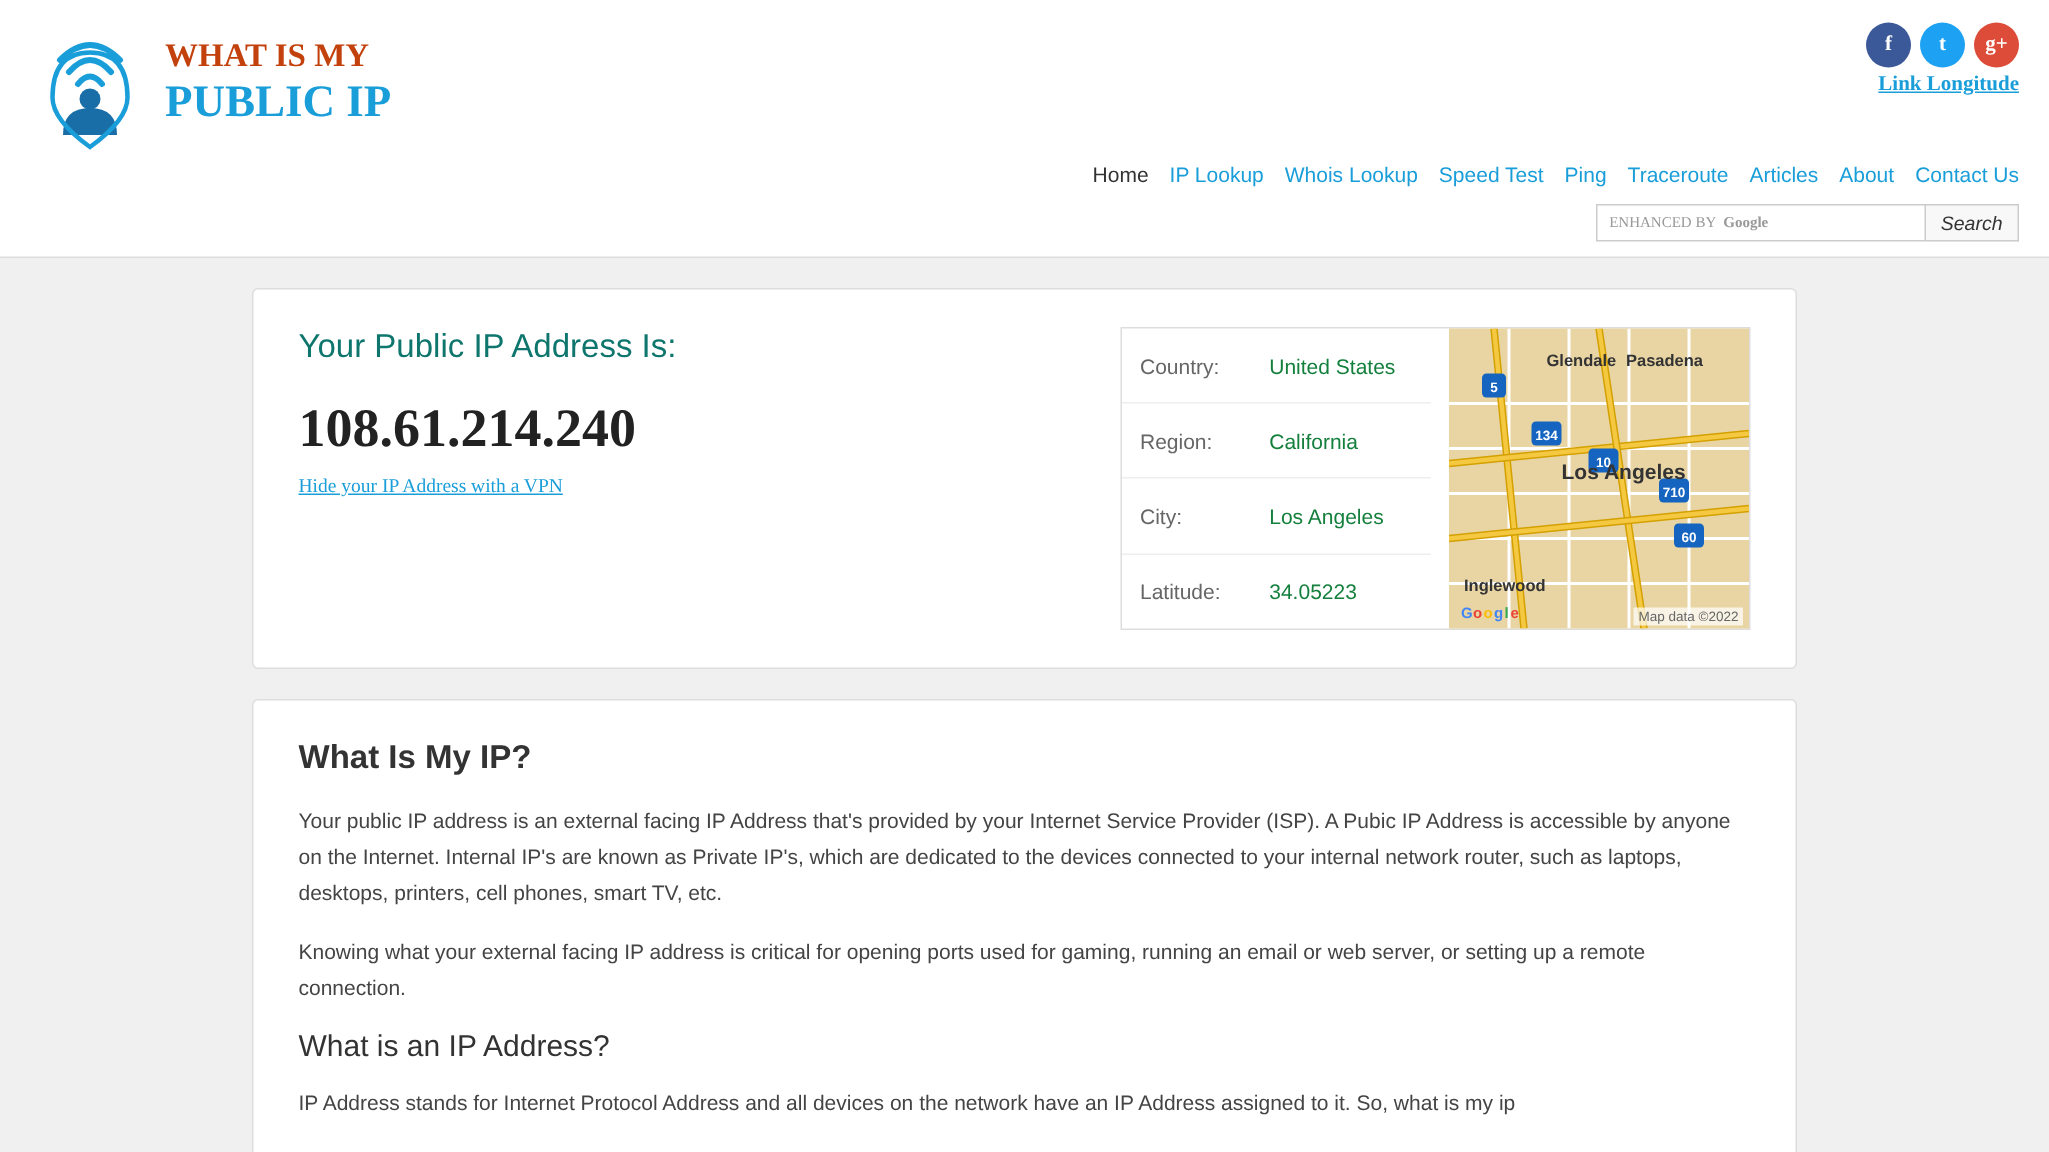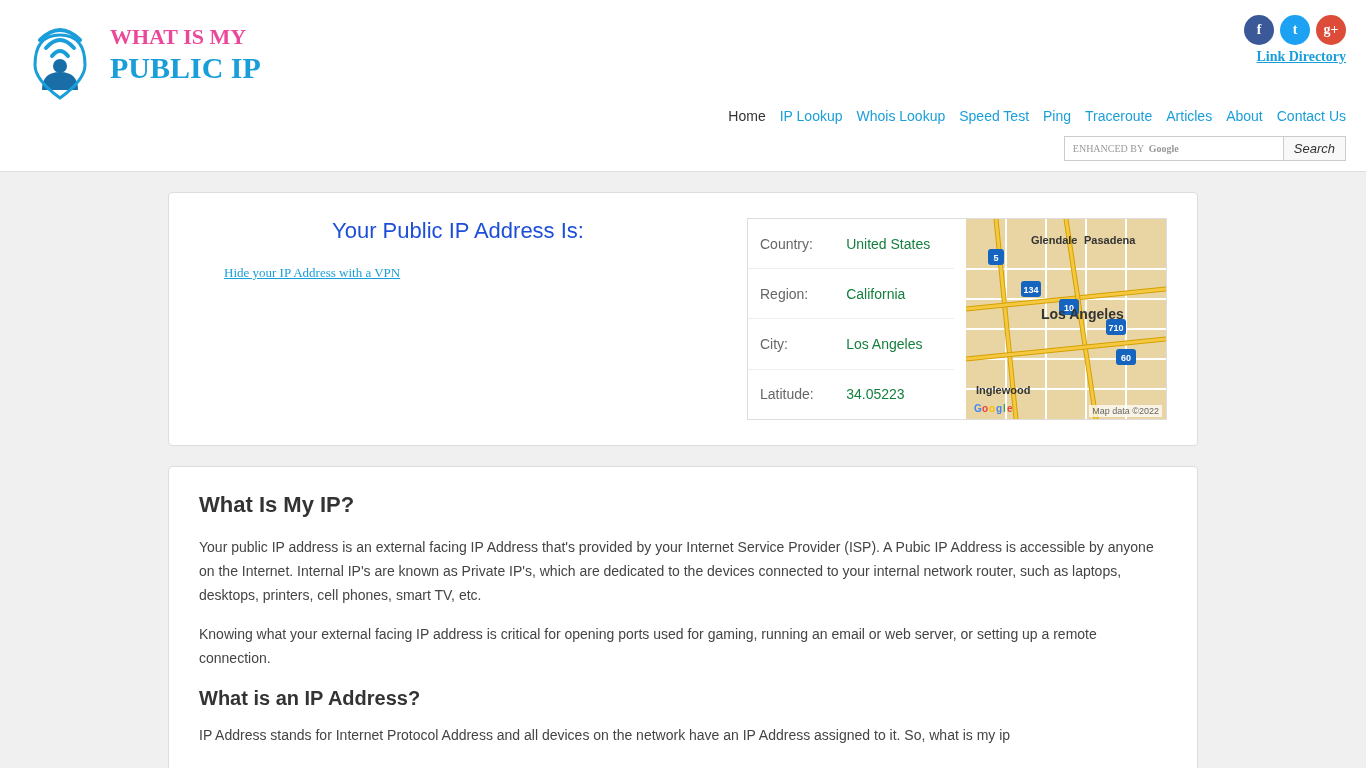--- a/index.html
+++ b/index.html
@@ -26,21 +26,21 @@
       height: 90px;
     }
     #logo-text-area {
       display: flex;
       flex-direction: column;
       justify-content: center;
     }
     #logo-what-is-my {
       font-size: 22px;
       font-weight: bold;
-      color: #ec4899;
+      color: #c2410c;
       line-height: 1.2;
     }
     #logo-public-ip {
       font-size: 30px;
       font-weight: bold;
       color: #1a9ed9;
       line-height: 1.2;
     }
 
     #header-right {
@@ -158,39 +158,37 @@
       align-items: flex-start;
       gap: 30px;
       margin-bottom: 20px;
     }
     #ip-left {
       flex: 1;
       min-width: 280px;
     }
     #ip-label {
       font-size: 22px;
-      color: #1d4ed8;
+      color: #0f766e;
       margin-bottom: 20px;
       font-family: Arial, sans-serif;
       font-weight: normal;
-      text-align: center;
     }
     #ip-address {
       font-size: 36px;
       font-weight: bold;
       color: #222;
       font-family: Georgia, serif;
       margin-bottom: 10px;
     }
     #vpn-link {
       color: #1a9ed9;
       font-size: 13px;
       text-decoration: underline;
       cursor: pointer;
-      margin-left: 25px;
     }
 
     #ip-right {
       flex: 0 0 420px;
     }
     #ip-table-map {
       display: flex;
       gap: 12px;
       border: 1px solid #ddd;
     }
@@ -248,21 +246,21 @@
       font-size: 14px;
       color: #444;
       line-height: 1.7;
       margin-bottom: 16px;
       font-family: Arial, sans-serif;
     }
     #info-card h3 {
       font-size: 20px;
       color: #333;
       font-family: Arial, sans-serif;
-      font-weight: bold;
+      font-weight: normal;
       margin-bottom: 14px;
     }
     #info-card .last-para {
       margin-bottom: 12px;
     }
   </style>
 </head>
 <body>
 
 <div id="header">
@@ -285,21 +283,21 @@
         <span id="logo-public-ip">PUBLIC IP</span>
       </div>
     </div>
 
     <div id="header-right">
       <div id="social-icons">
         <a class="social-icon social-facebook">f</a>
         <a class="social-icon social-twitter">t</a>
         <a class="social-icon social-googleplus">g+</a>
       </div>
-      <span id="link-directory">Link Directory</span>
+      <span id="link-directory">Link Longitude</span>
     </div>
   </div>
 
   <div id="nav">
     <a class="nav-item active">Home</a>
     <a class="nav-item">IP Lookup</a>
     <a class="nav-item">Whois Lookup</a>
     <a class="nav-item">Speed Test</a>
     <a class="nav-item">Ping</a>
     <a class="nav-item">Traceroute</a>
@@ -315,20 +313,21 @@
     </div>
     <button id="search-button">Search</button>
   </div>
 </div>
 
 <div id="main">
 
   <div id="ip-card">
     <div id="ip-left">
       <div id="ip-label">Your Public IP Address Is:</div>
+      <div id="ip-address">108.61.214.240</div>
       <a id="vpn-link">Hide your IP Address with a VPN</a>
     </div>
     <div id="ip-right">
       <div id="ip-table-map">
         <table id="ip-table">
           <tbody>
             <tr>
               <td class="table-label">Country:</td>
               <td class="table-value">United States</td>
             </tr>

